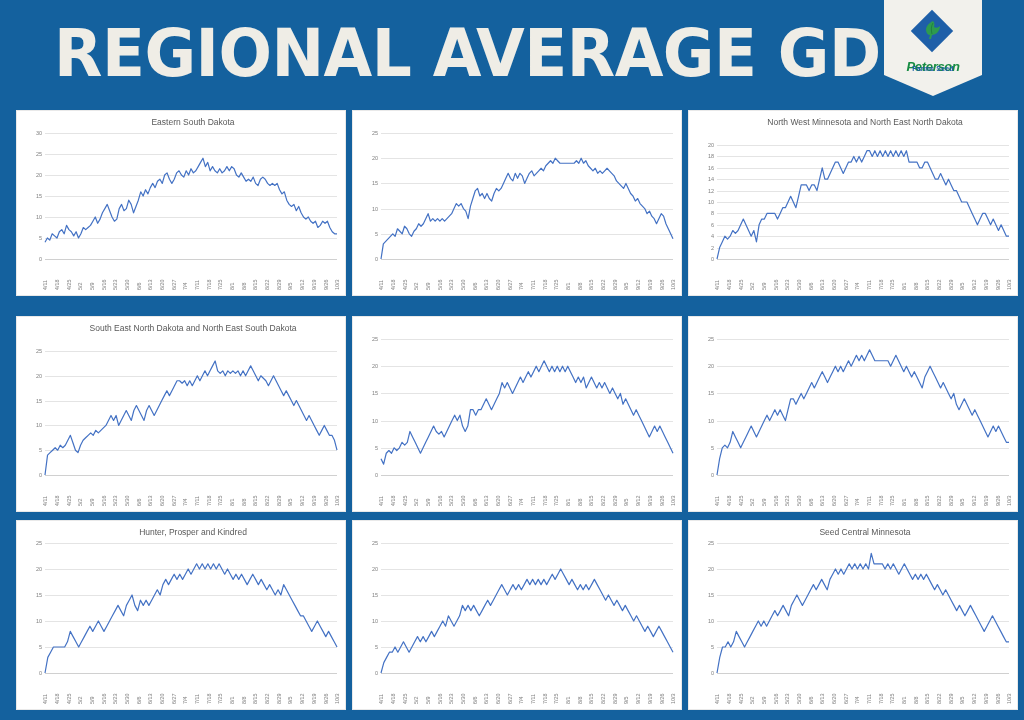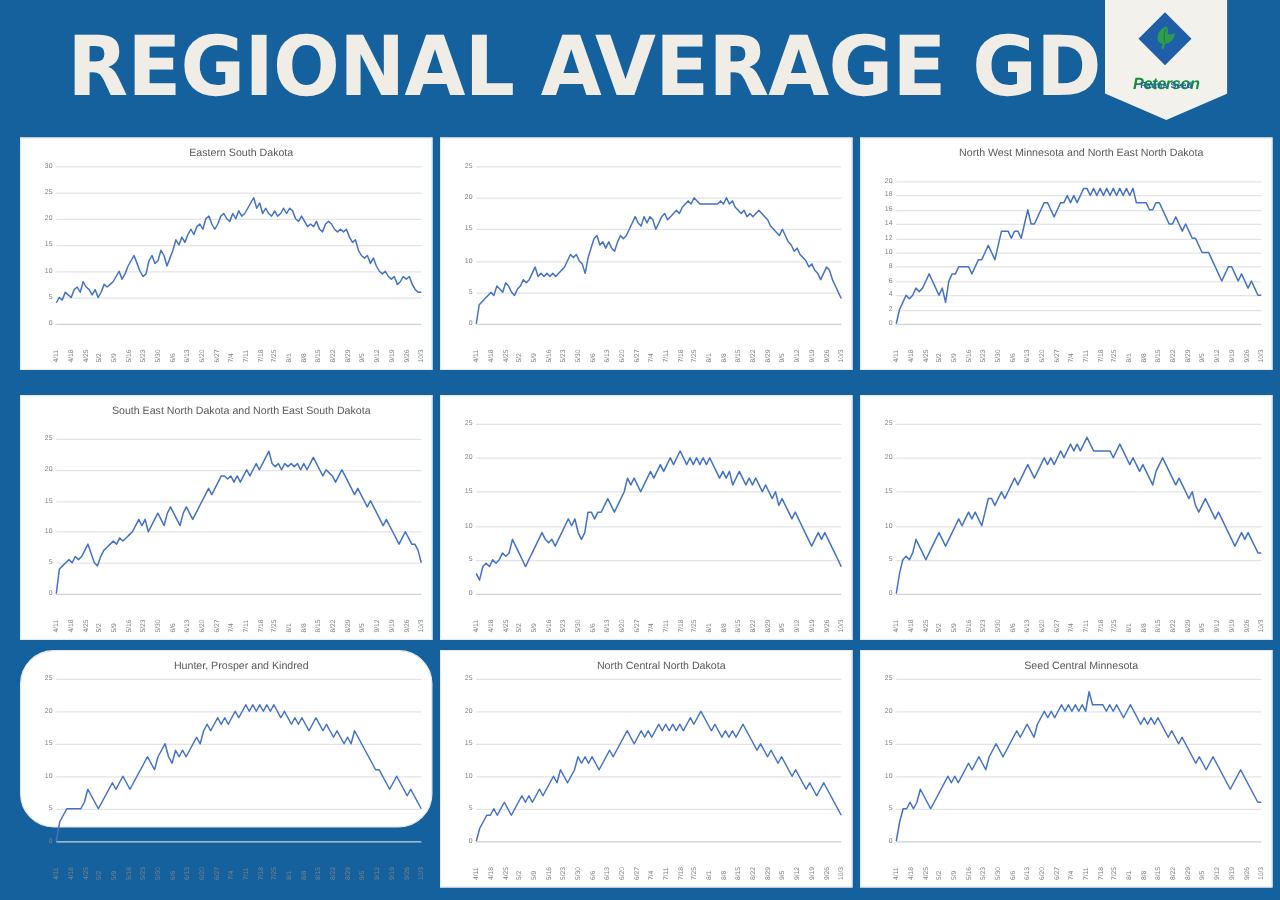--- a/index.html
+++ b/index.html
@@ -428,21 +428,21 @@
             <div class="xlabel" style="left: 225.12px;">8/22</div>
             <div class="xlabel" style="left: 236.8px;">8/29</div>
             <div class="xlabel" style="left: 248.48px;">9/5</div>
             <div class="xlabel" style="left: 260.16px;">9/12</div>
             <div class="xlabel" style="left: 271.84px;">9/19</div>
             <div class="xlabel" style="left: 283.52px;">9/26</div>
             <div class="xlabel" style="left: 295.2px;">10/3</div>
           </div>
         </div>
       </div>
-      <div class="panel" style="left: 16px; top: 412px; width: 330px; height: 142px; border-radius: 27px;">
+      <div class="panel" style="left: 16px; top: 412px; width: 330px; height: 190px;">
         <div class="inner">
           <div class="ch-title" style="left: 34px; right: 10px;">Hunter, Prosper and Kindred</div>
           <div class="plot-wrap" style="left: 4px; top: 22px; width: 320px; height: 130px;">
             <div class="ylabels" style="width: 24px;">
               <div class="ylabel" style="top: 130px;">0</div>
               <div class="ylabel" style="top: 104px;">5</div>
               <div class="ylabel" style="top: 78px;">10</div>
               <div class="ylabel" style="top: 52px;">15</div>
               <div class="ylabel" style="top: 26px;">20</div>
               <div class="ylabel" style="top: 0px;">25</div>
@@ -484,21 +484,20 @@
             <div class="xlabel" style="left: 248.48px;">9/5</div>
             <div class="xlabel" style="left: 260.16px;">9/12</div>
             <div class="xlabel" style="left: 271.84px;">9/19</div>
             <div class="xlabel" style="left: 283.52px;">9/26</div>
             <div class="xlabel" style="left: 295.2px;">10/3</div>
           </div>
         </div>
       </div>
       <div class="panel" style="left: 352px; top: 412px; width: 330px; height: 190px;">
         <div class="inner">
-          <div class="ch-title" style="left: 34px; right: 10px;">North Central North Dakota</div>
           <div class="plot-wrap" style="left: 4px; top: 22px; width: 320px; height: 130px;">
             <div class="ylabels" style="width: 24px;">
               <div class="ylabel" style="top: 130px;">0</div>
               <div class="ylabel" style="top: 104px;">5</div>
               <div class="ylabel" style="top: 78px;">10</div>
               <div class="ylabel" style="top: 52px;">15</div>
               <div class="ylabel" style="top: 26px;">20</div>
               <div class="ylabel" style="top: 0px;">25</div>
             </div>
             <div class="plotbox" style="left: 24px; width: 292px;">

